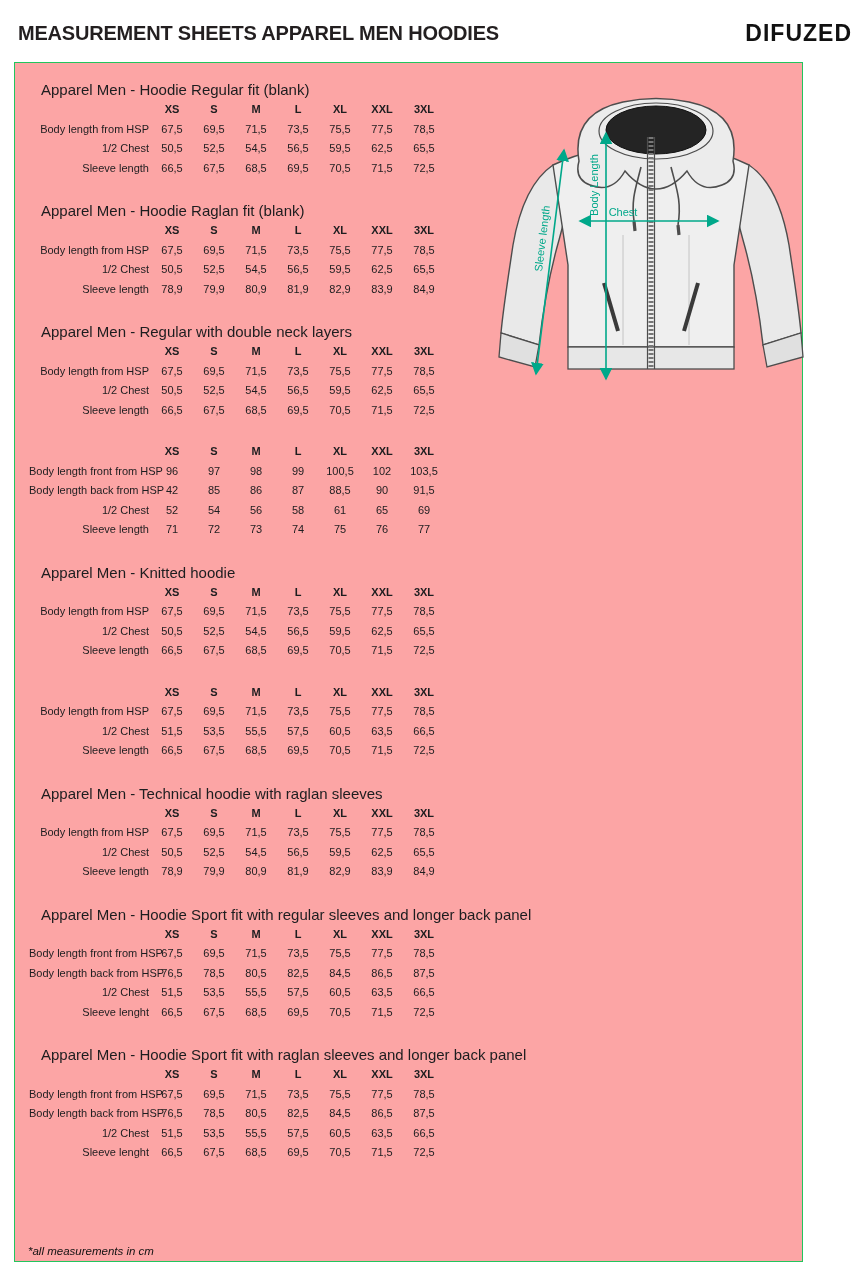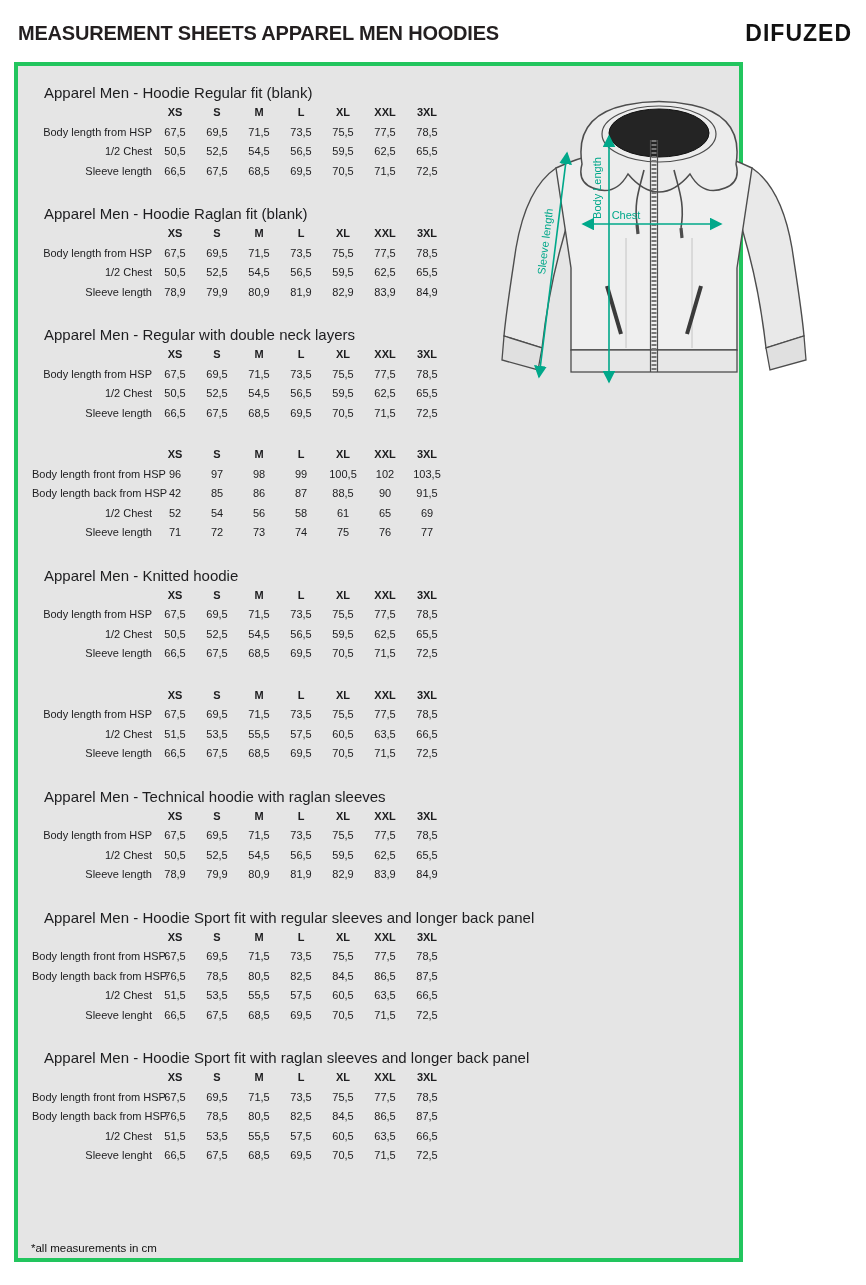--- a/index.html
+++ b/index.html
@@ -12,33 +12,33 @@
   .page-header { position:absolute; top:18px; left:18px; right:14px; height:36px; }
   .page-title {
     position:absolute; left:0; top:4px;
     font-size:20px; font-weight:bold; letter-spacing:-0.2px; color:#231f20;
   }
   .brand-logo {
     position:absolute; right:0; top:2px;
     font-size:23px; font-weight:bold; letter-spacing:1px; color:#111;
   }
   .sheet-box {
-    position:absolute; left:14px; top:62px; width:729px; height:1200px;
-    border:4px solid #22c55e; background:#e5e5e5;
+    position:absolute; left:14px; top:62px; width:789px; height:1200px;
+    border:1px solid #22c55e; background:#fca5a5;
   }
   .tables-container { position:absolute; left:14px; top:16px; width:440px; }
   .mtable { margin-bottom:22px; }
   .mtable-title { font-size:15px; line-height:21px; padding-left:12px; color:#1d1d1f; white-space:nowrap; }
   .mgrid { display:grid; grid-template-columns:122px repeat(7,42px); }
   .mcell { font-size:11px; line-height:19.5px; white-space:nowrap; }
   .mlabel { text-align:right; padding-right:2px; }
   .msize { text-align:center; font-weight:bold; }
   .mval { text-align:center; }
   .footnote {
-    position:absolute; left:13px; bottom:4px; font-size:11.5px; color:#111;
+    position:absolute; left:13px; bottom:4px; font-size:11.5px; color:#111;font-style:italic;
   }
   .hoodie-wrap { position:absolute; left:476px; top:32px; width:360px; height:310px; }
   svg text.measure-label { font-family:"Liberation Sans","DejaVu Sans",sans-serif; font-size:11px; }
 </style>
 </head>
 <body>
 
 <div class="page-header">
   <div class="page-title">MEASUREMENT SHEETS APPAREL MEN HOODIES</div>
   <div class="brand-logo">DIFUZED</div>

